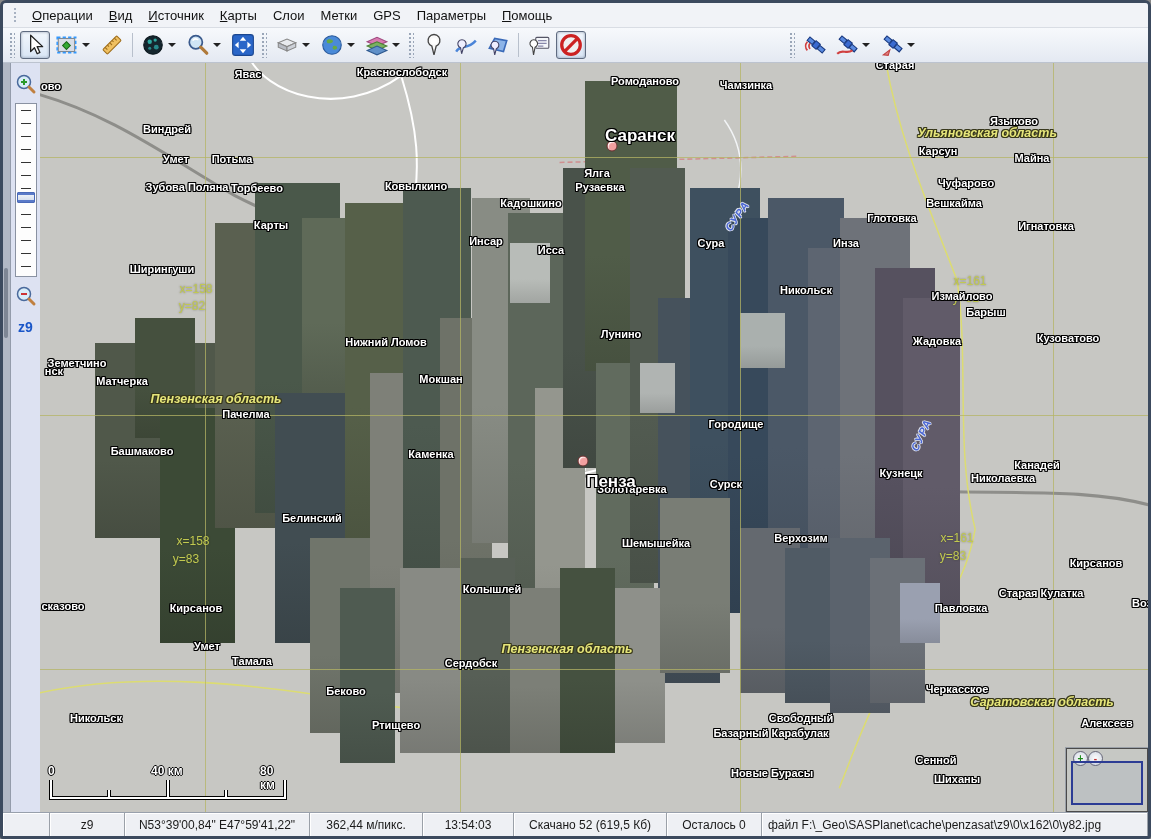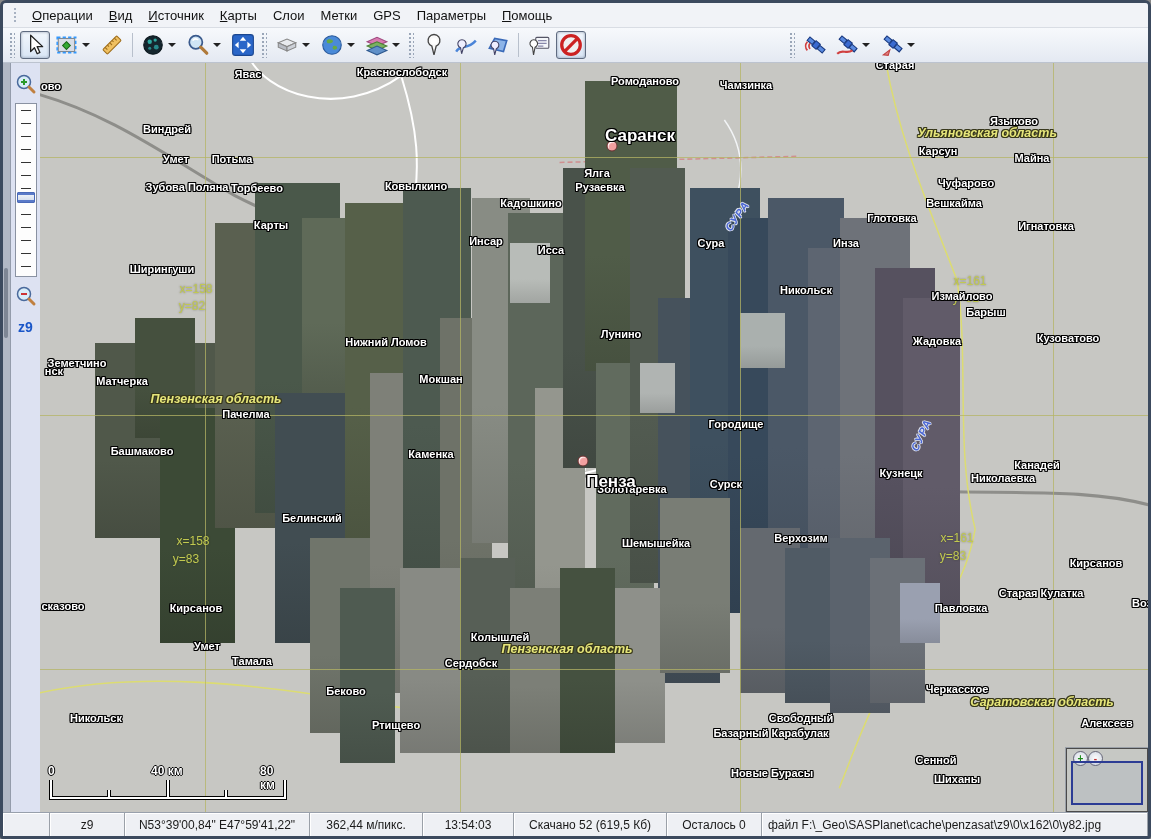--- a/index.html
+++ b/index.html
@@ -415,21 +415,21 @@
         <span class="map-label " style="left: 861px; top: 410px;">Кузнецк</span>
         <span class="map-label " style="left: 963px; top: 415px;">Николаевка</span>
         <span class="map-label " style="left: 997px; top: 402px;">Канадей</span>
         <span class="map-label " style="left: 761px; top: 475px;">Верхозим</span>
         <span class="map-label " style="left: 616px; top: 480px;">Шемышейка</span>
         <span class="map-label " style="left: 272px; top: 455px;">Белинский</span>
         <span class="map-label " style="left: 14px; top: 308px;">нск</span>
         <span class="map-label " style="left: 156px; top: 545px;">Кирсанов</span>
         <span class="map-label " style="left: 167px; top: 583px;">Умет</span>
         <span class="map-label " style="left: 212px; top: 598px;">Тамала</span>
-        <span class="map-label " style="left: 452px; top: 574px; margin-left: 8px;">Колышлей</span>
+        <span class="map-label " style="left: 452px; top: 526px;">Колышлей</span>
         <span class="map-label " style="left: 431px; top: 600px;">Сердобск</span>
         <span class="map-label " style="left: 306px; top: 628px;">Беково</span>
         <span class="map-label " style="left: 356px; top: 662px;">Ртищево</span>
         <span class="map-label " style="left: 56px; top: 655px;">Никольск</span>
         <span class="map-label " style="left: 23px; top: 543px;">сказово</span>
         <span class="map-label " style="left: 921px; top: 545px;">Павловка</span>
         <span class="map-label " style="left: 1001px; top: 530px;">Старая Кулатка</span>
         <span class="map-label " style="left: 1102px; top: 540px;">Воз</span>
         <span class="map-label " style="left: 1056px; top: 500px;">Кирсанов</span>
         <span class="map-label " style="left: 917px; top: 626px;">Черкасское</span>

